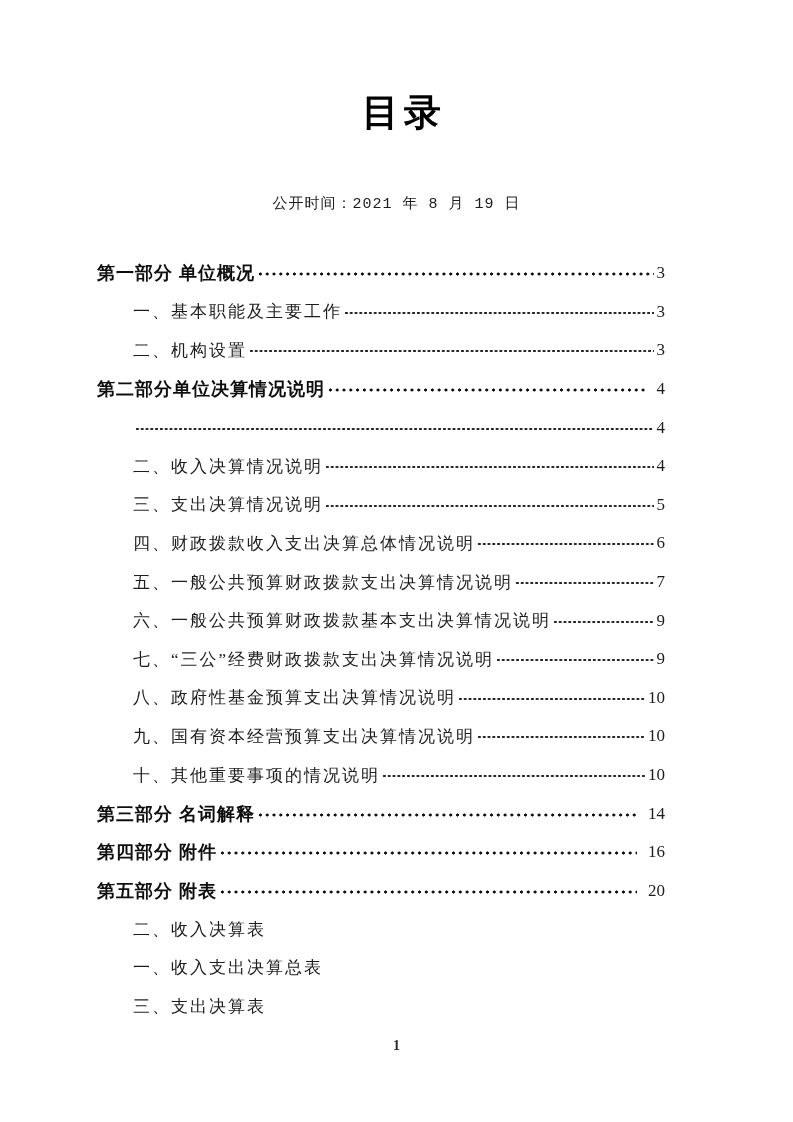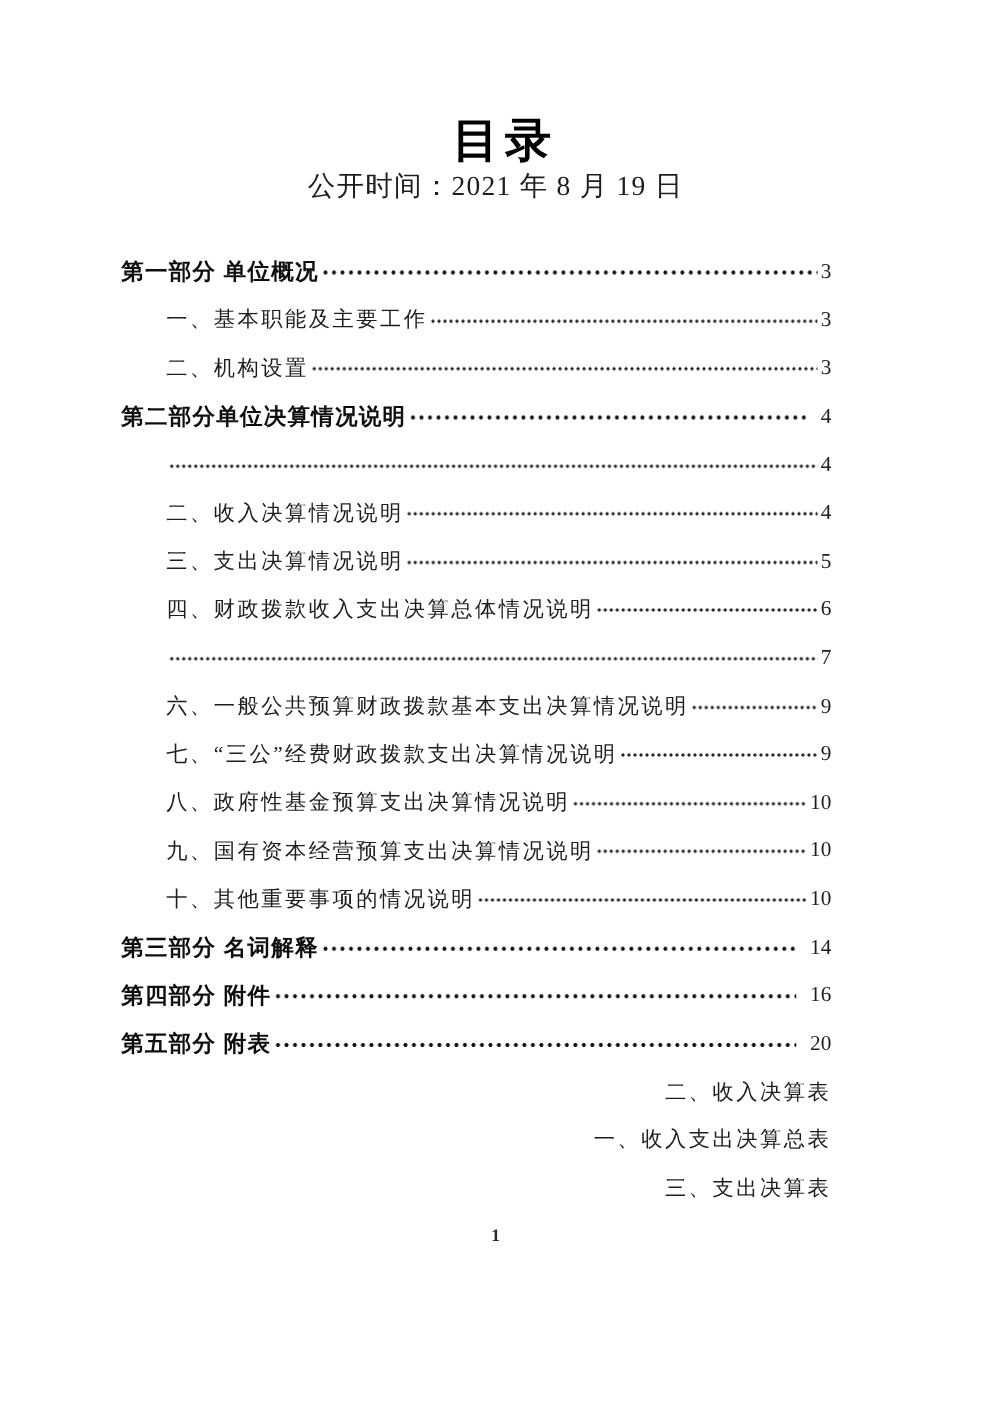--- a/index.html
+++ b/index.html
@@ -22,36 +22,36 @@
     text-align: center;
     font-family: "Liberation Sans", sans-serif;
     font-weight: 700;
     font-size: 37px;
     line-height: 46px;
     letter-spacing: 5px;
     color: #000000;
     padding-left: 15px;
   }
   .pub-date {
+    margin-top: 56px;
     text-align: center;
-    font-family: Liberation Serif, serif;
-    font-size: 22px;
+    font-family: Liberation Mono, monospace;
+    font-size: 15px;
     line-height: 26px;
     letter-spacing: 1px;
     color: #1d1d1d;
   }
   .toc {
     margin: 36px 128px 0 97px; 
   }
   .toc-row {
     display: flex;
     align-items: center;
     height: 38.6px;
     white-space: nowrap;
-    justify-content: flex-end;
   }
   .toc-row .label { flex: 0 0 auto; }
   .toc-row.lvl1 .label {
     font-family: "Liberation Sans", sans-serif;
     font-weight: 700;
     font-size: 18px;
     letter-spacing: 1px;
     color: #0e0e0e;
   }
   .toc-row.lvl2 { padding-left: 36px; }
@@ -138,20 +138,21 @@
         <span class="label">三、支出决算情况说明</span>
         <span class="leader"></span>
         <span class="pnum">5</span>
       </div>
       <div class="toc-row lvl2">
         <span class="label">四、财政拨款收入支出决算总体情况说明</span>
         <span class="leader"></span>
         <span class="pnum">6</span>
       </div>
       <div class="toc-row lvl2">
+        <span class="label">五、一般公共预算财政拨款支出决算情况说明</span>
         <span class="leader"></span>
         <span class="pnum">7</span>
       </div>
       <div class="toc-row lvl2">
         <span class="label">六、一般公共预算财政拨款基本支出决算情况说明</span>
         <span class="leader"></span>
         <span class="pnum">9</span>
       </div>
       <div class="toc-row lvl2">
         <span class="label">七、“三公”经费财政拨款支出决算情况说明</span>

